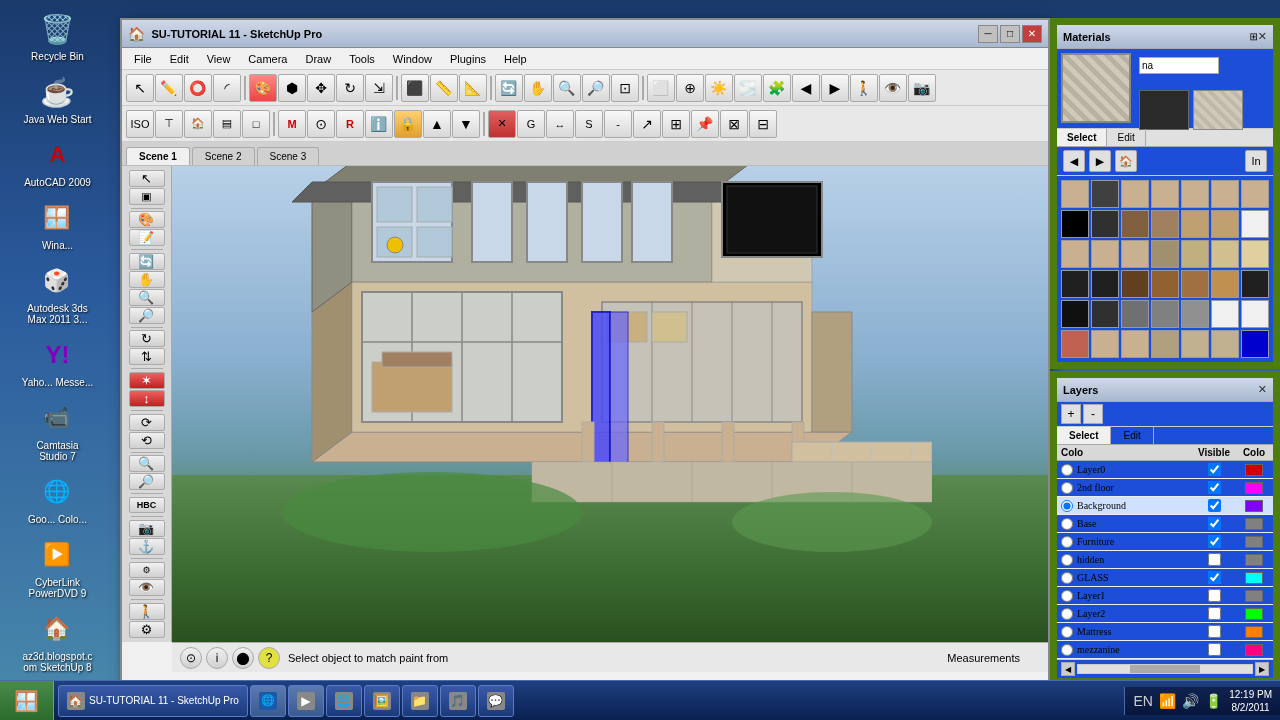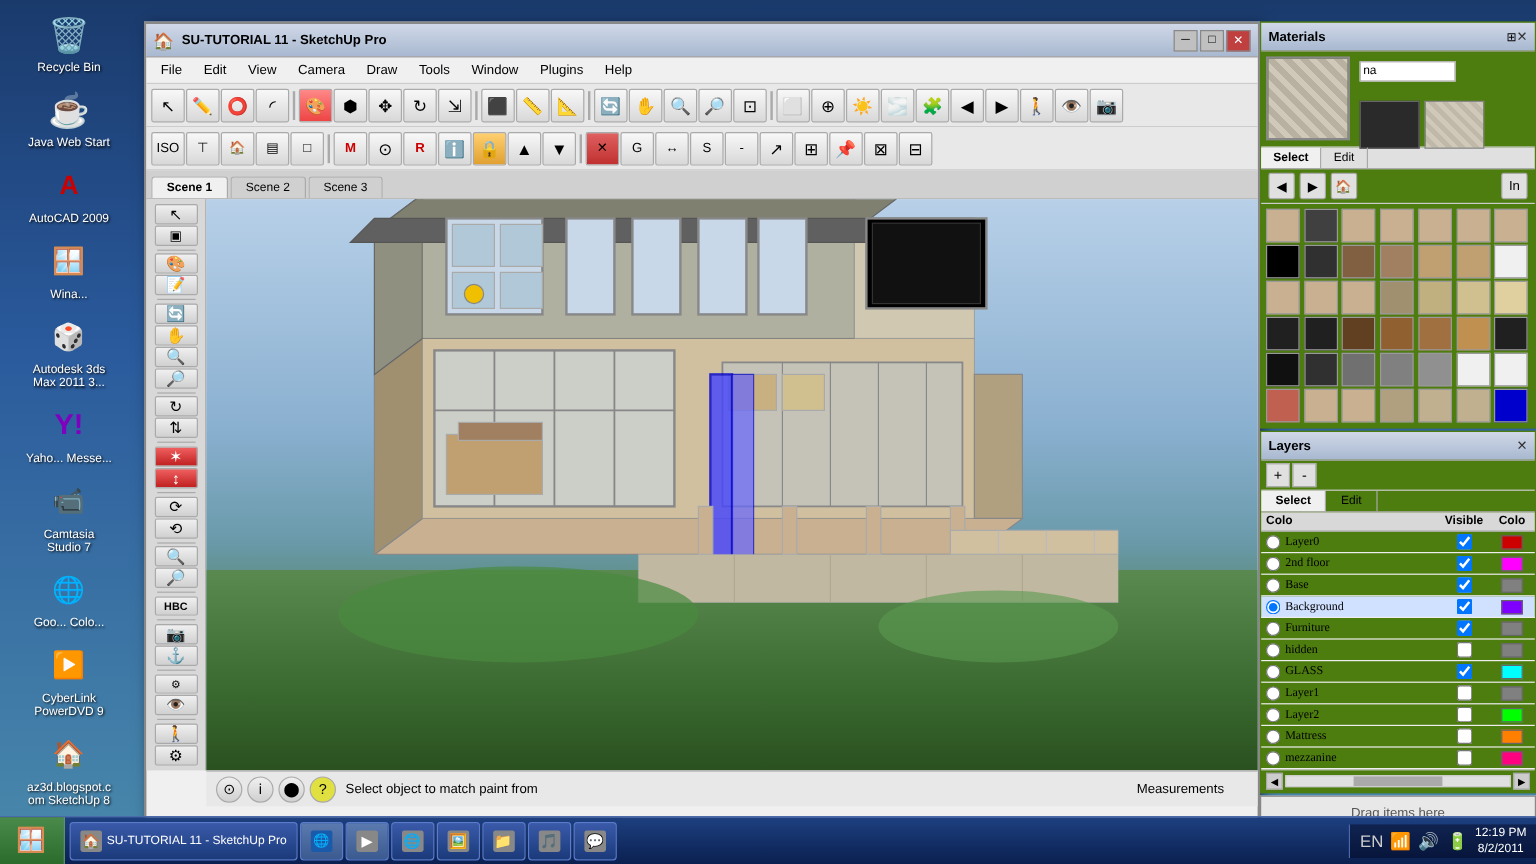--- a/index.html
+++ b/index.html
@@ -140,21 +140,21 @@
     .su-statusbar .status-text { font-size: 11px; flex: 1; }
     .su-statusbar .measurements { font-size: 11px; margin-right: 20px; }
 
     
     .right-panels {
       position: absolute; top: 18px; left: 1050px; width: 230px; height: 698px;
       display: flex; flex-direction: column; gap: 0;
     }
 
     .panel-section {
-      background: #4d7c0f; border: 1px solid #4d7c0f;
+      background: #1d4ed8; border: 7px solid #4d7c0f;
     }
     .panel-titlebar {
       height: 24px; background: linear-gradient(180deg, #d0d8e8 0%, #a8b8d0 100%);
       display: flex; align-items: center; padding: 0 6px; border-bottom: 1px solid #aaa;
     }
     .panel-title { flex: 1; font-size: 11px; font-weight: bold; color: #000; }
     .panel-close { cursor: pointer; font-size: 11px; color: #333; }
 
     
     .mat-preview {
@@ -627,38 +627,38 @@
         <div class="layer-row">
           <input type="radio" name="active-layer" class="layer-radio" style="">
           <span class="layer-name">2nd floor</span>
           <div class="layer-vis">
             <input type="checkbox" checked="" style="">
           </div>
           <div class="layer-color">
             <div class="layer-color-box" style="background: rgb(255, 0, 255);"></div>
           </div>
         </div>
-        <div class="layer-row">
-          <input type="radio" name="active-layer" class="layer-radio" style="">
-          <span class="layer-name">Base</span>
-          <div class="layer-vis">
-            <input type="checkbox" checked="" style="">
-          </div>
-          <div class="layer-color">
-            <div class="layer-color-box" style="background: rgb(128, 128, 128);"></div>
-          </div>
-        </div>
         <div class="layer-row" style="background: rgb(208, 224, 255);">
           <input type="radio" name="active-layer" class="layer-radio" checked="" style="">
           <span class="layer-name">Background</span>
           <div class="layer-vis">
             <input type="checkbox" checked="" style="">
           </div>
           <div class="layer-color">
             <div class="layer-color-box" style="background: rgb(128, 0, 255);"></div>
+          </div>
+        </div>
+        <div class="layer-row">
+          <input type="radio" name="active-layer" class="layer-radio" style="">
+          <span class="layer-name">Base</span>
+          <div class="layer-vis">
+            <input type="checkbox" checked="" style="">
+          </div>
+          <div class="layer-color">
+            <div class="layer-color-box" style="background: rgb(128, 128, 128);"></div>
           </div>
         </div>
         <div class="layer-row">
           <input type="radio" name="active-layer" class="layer-radio" style="">
           <span class="layer-name">Furniture</span>
           <div class="layer-vis">
             <input type="checkbox" checked="" style="">
           </div>
           <div class="layer-color">
             <div class="layer-color-box" style="background: rgb(128, 128, 128);"></div>

